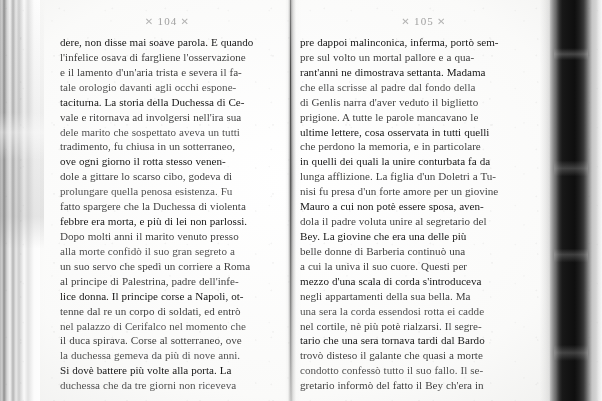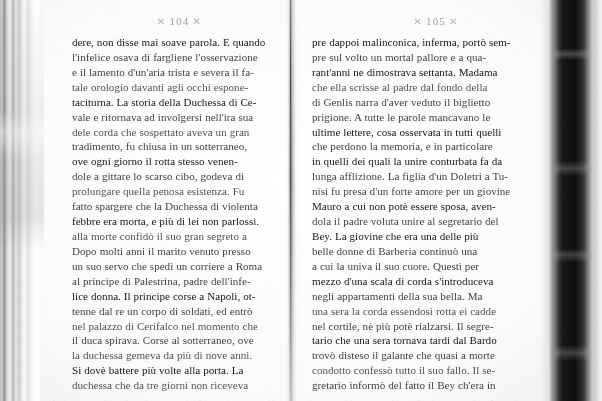--- a/index.html
+++ b/index.html
@@ -173,21 +173,20 @@
     color: #262626;
   }
   
   .fade-1 { color: #3a3a3a; opacity: 0.94; }
   .fade-2 { color: #444444; opacity: 0.90; }
   .ink-1  { color: #1d1d1d; }
 
   
   .ink-layer {
     filter: blur(0.18px) contrast(1.06);
-    margin-left: 12px;
   }
   
   .scan-tone {
     position: absolute;
     inset: 0;
     background: rgba(252,252,250,0.05);
     mix-blend-mode: multiply;
     pointer-events: none;
   }
 </style>
@@ -205,29 +204,29 @@
       <span class="orn">✕</span><span>104</span><span class="orn">✕</span>
     </div>
     <div class="body-text">
       <p>
         <span class="ln ink-1">dere, non disse mai soave parola. E quando</span>
         <span class="ln fade-1">l'infelice osava di fargliene l'osservazione</span>
         <span class="ln fade-1">e il lamento d'un'aria trista e severa il fa-</span>
         <span class="ln fade-2">tale orologio davanti agli occhi espone-</span>
         <span class="ln ink-1">taciturna. La storia della Duchessa di Ce-</span>
         <span class="ln fade-1">vale e ritornava ad involgersi nell'ira sua</span>
-        <span class="ln fade-2">dele corda che sospettato aveva un gran</span>
+        <span class="ln fade-2">dele marito che sospettato aveva un tutti</span>
         <span class="ln fade-1">tradimento, fu chiusa in un sotterraneo,</span>
         <span class="ln ink-1">ove ogni giorno il rotta stesso venen-</span>
         <span class="ln fade-1">dole a gittare lo scarso cibo, godeva di</span>
         <span class="ln fade-2">prolungare quella penosa esistenza. Fu</span>
         <span class="ln fade-1">fatto spargere che la Duchessa di violenta</span>
         <span class="ln ink-1">febbre era morta, e più di lei non parlossi.</span>
+        <span class="ln fade-1">Dopo molti anni il marito venuto presso</span>
         <span class="ln fade-2">alla morte confidò il suo gran segreto a</span>
-        <span class="ln fade-1">Dopo molti anni il marito venuto presso</span>
         <span class="ln fade-1">un suo servo che spedì un corriere a Roma</span>
         <span class="ln fade-1">al principe di Palestrina, padre dell'infe-</span>
         <span class="ln ink-1">lice donna. Il principe corse a Napoli, ot-</span>
         <span class="ln fade-1">tenne dal re un corpo di soldati, ed entrò</span>
         <span class="ln fade-2">nel palazzo di Cerifalco nel momento che</span>
         <span class="ln fade-1">il duca spirava. Corse al sotterraneo, ove</span>
         <span class="ln fade-2">la duchessa gemeva da più di nove anni.</span>
         <span class="ln ink-1">Si dovè battere più volte alla porta. La</span>
         <span class="ln fade-2">duchessa che da tre giorni non riceveva</span>
 

